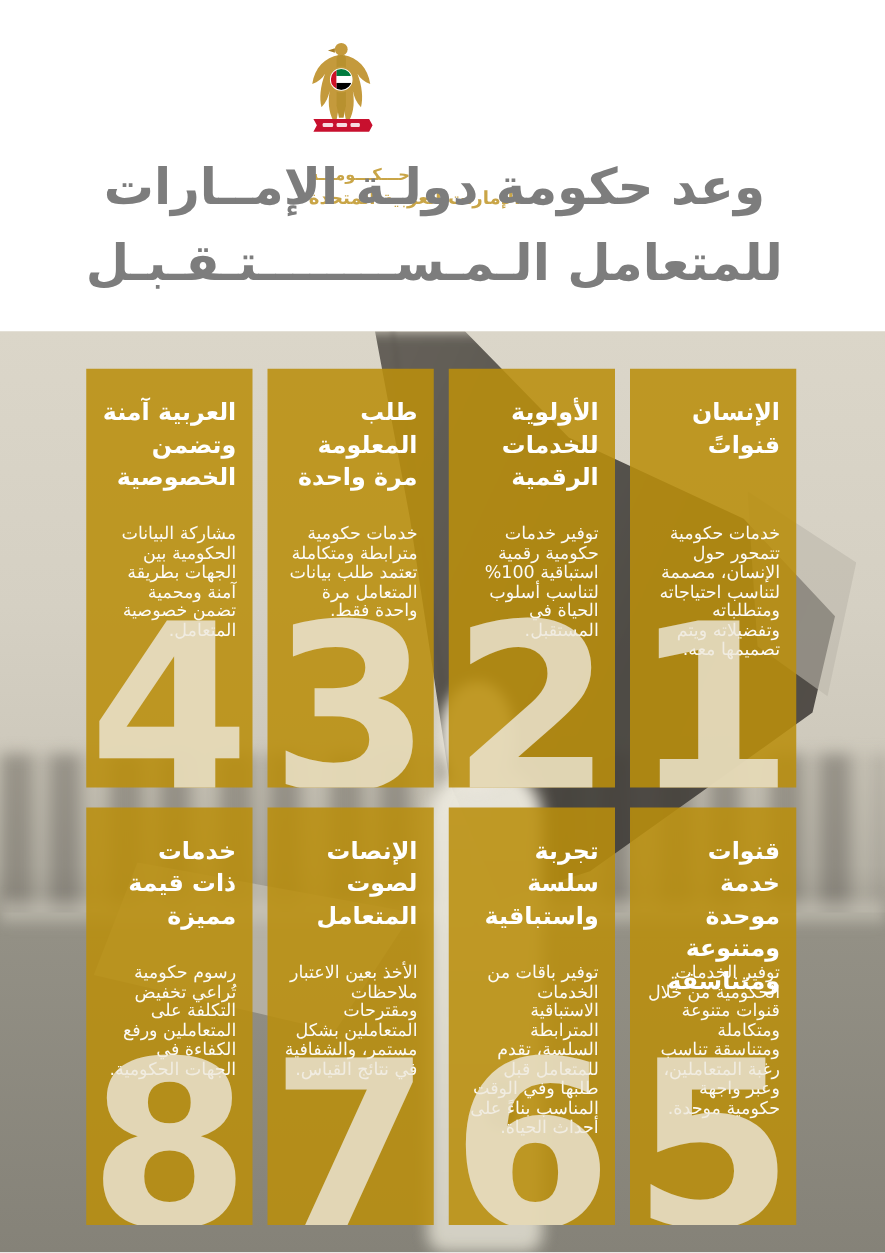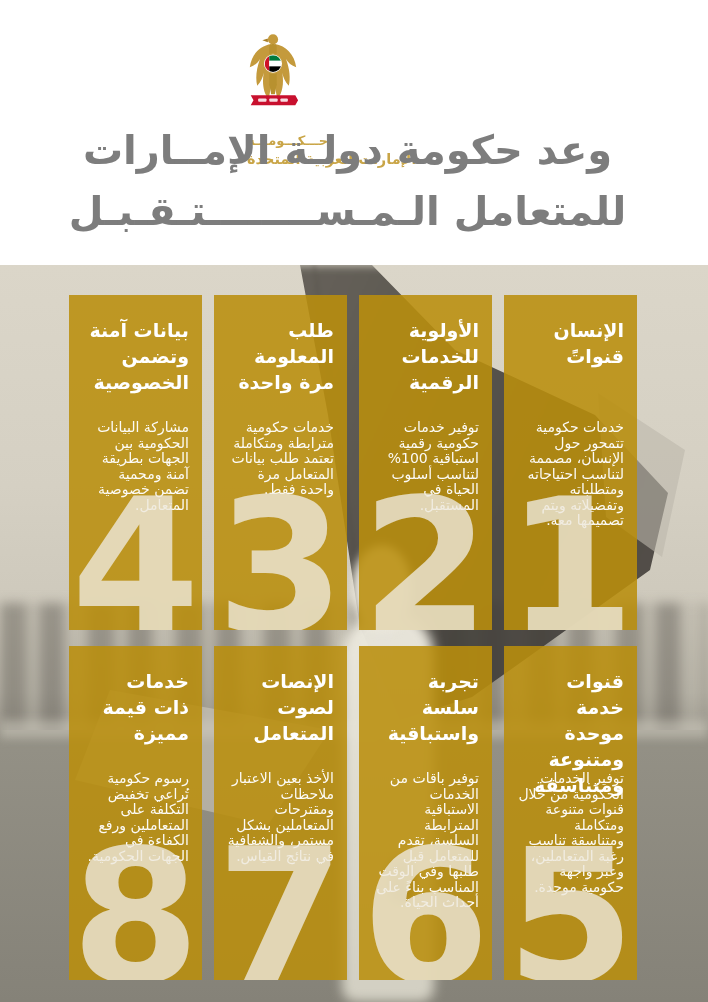--- a/index.html
+++ b/index.html
@@ -123,21 +123,21 @@
 
   <article class="card">
     <h2 class="card-title">طلب
 المعلومة
 مرة واحدة</h2>
     <p class="card-body">خدمات حكومية مترابطة ومتكاملة تعتمد طلب بيانات المتعامل مرة واحدة فقط.</p>
     <div class="card-num">3</div>
   </article>
 
   <article class="card">
-    <h2 class="card-title">بيانات آمنة
+    <h2 class="card-title">العربية آمنة
 وتضمن
 الخصوصية</h2>
     <p class="card-body">مشاركة البيانات الحكومية بين الجهات بطريقة آمنة ومحمية تضمن خصوصية المتعامل.</p>
     <div class="card-num">4</div>
   </article>
 
   <article class="card">
     <h2 class="card-title">قنوات خدمة
 موحدة
 ومتنوعة

